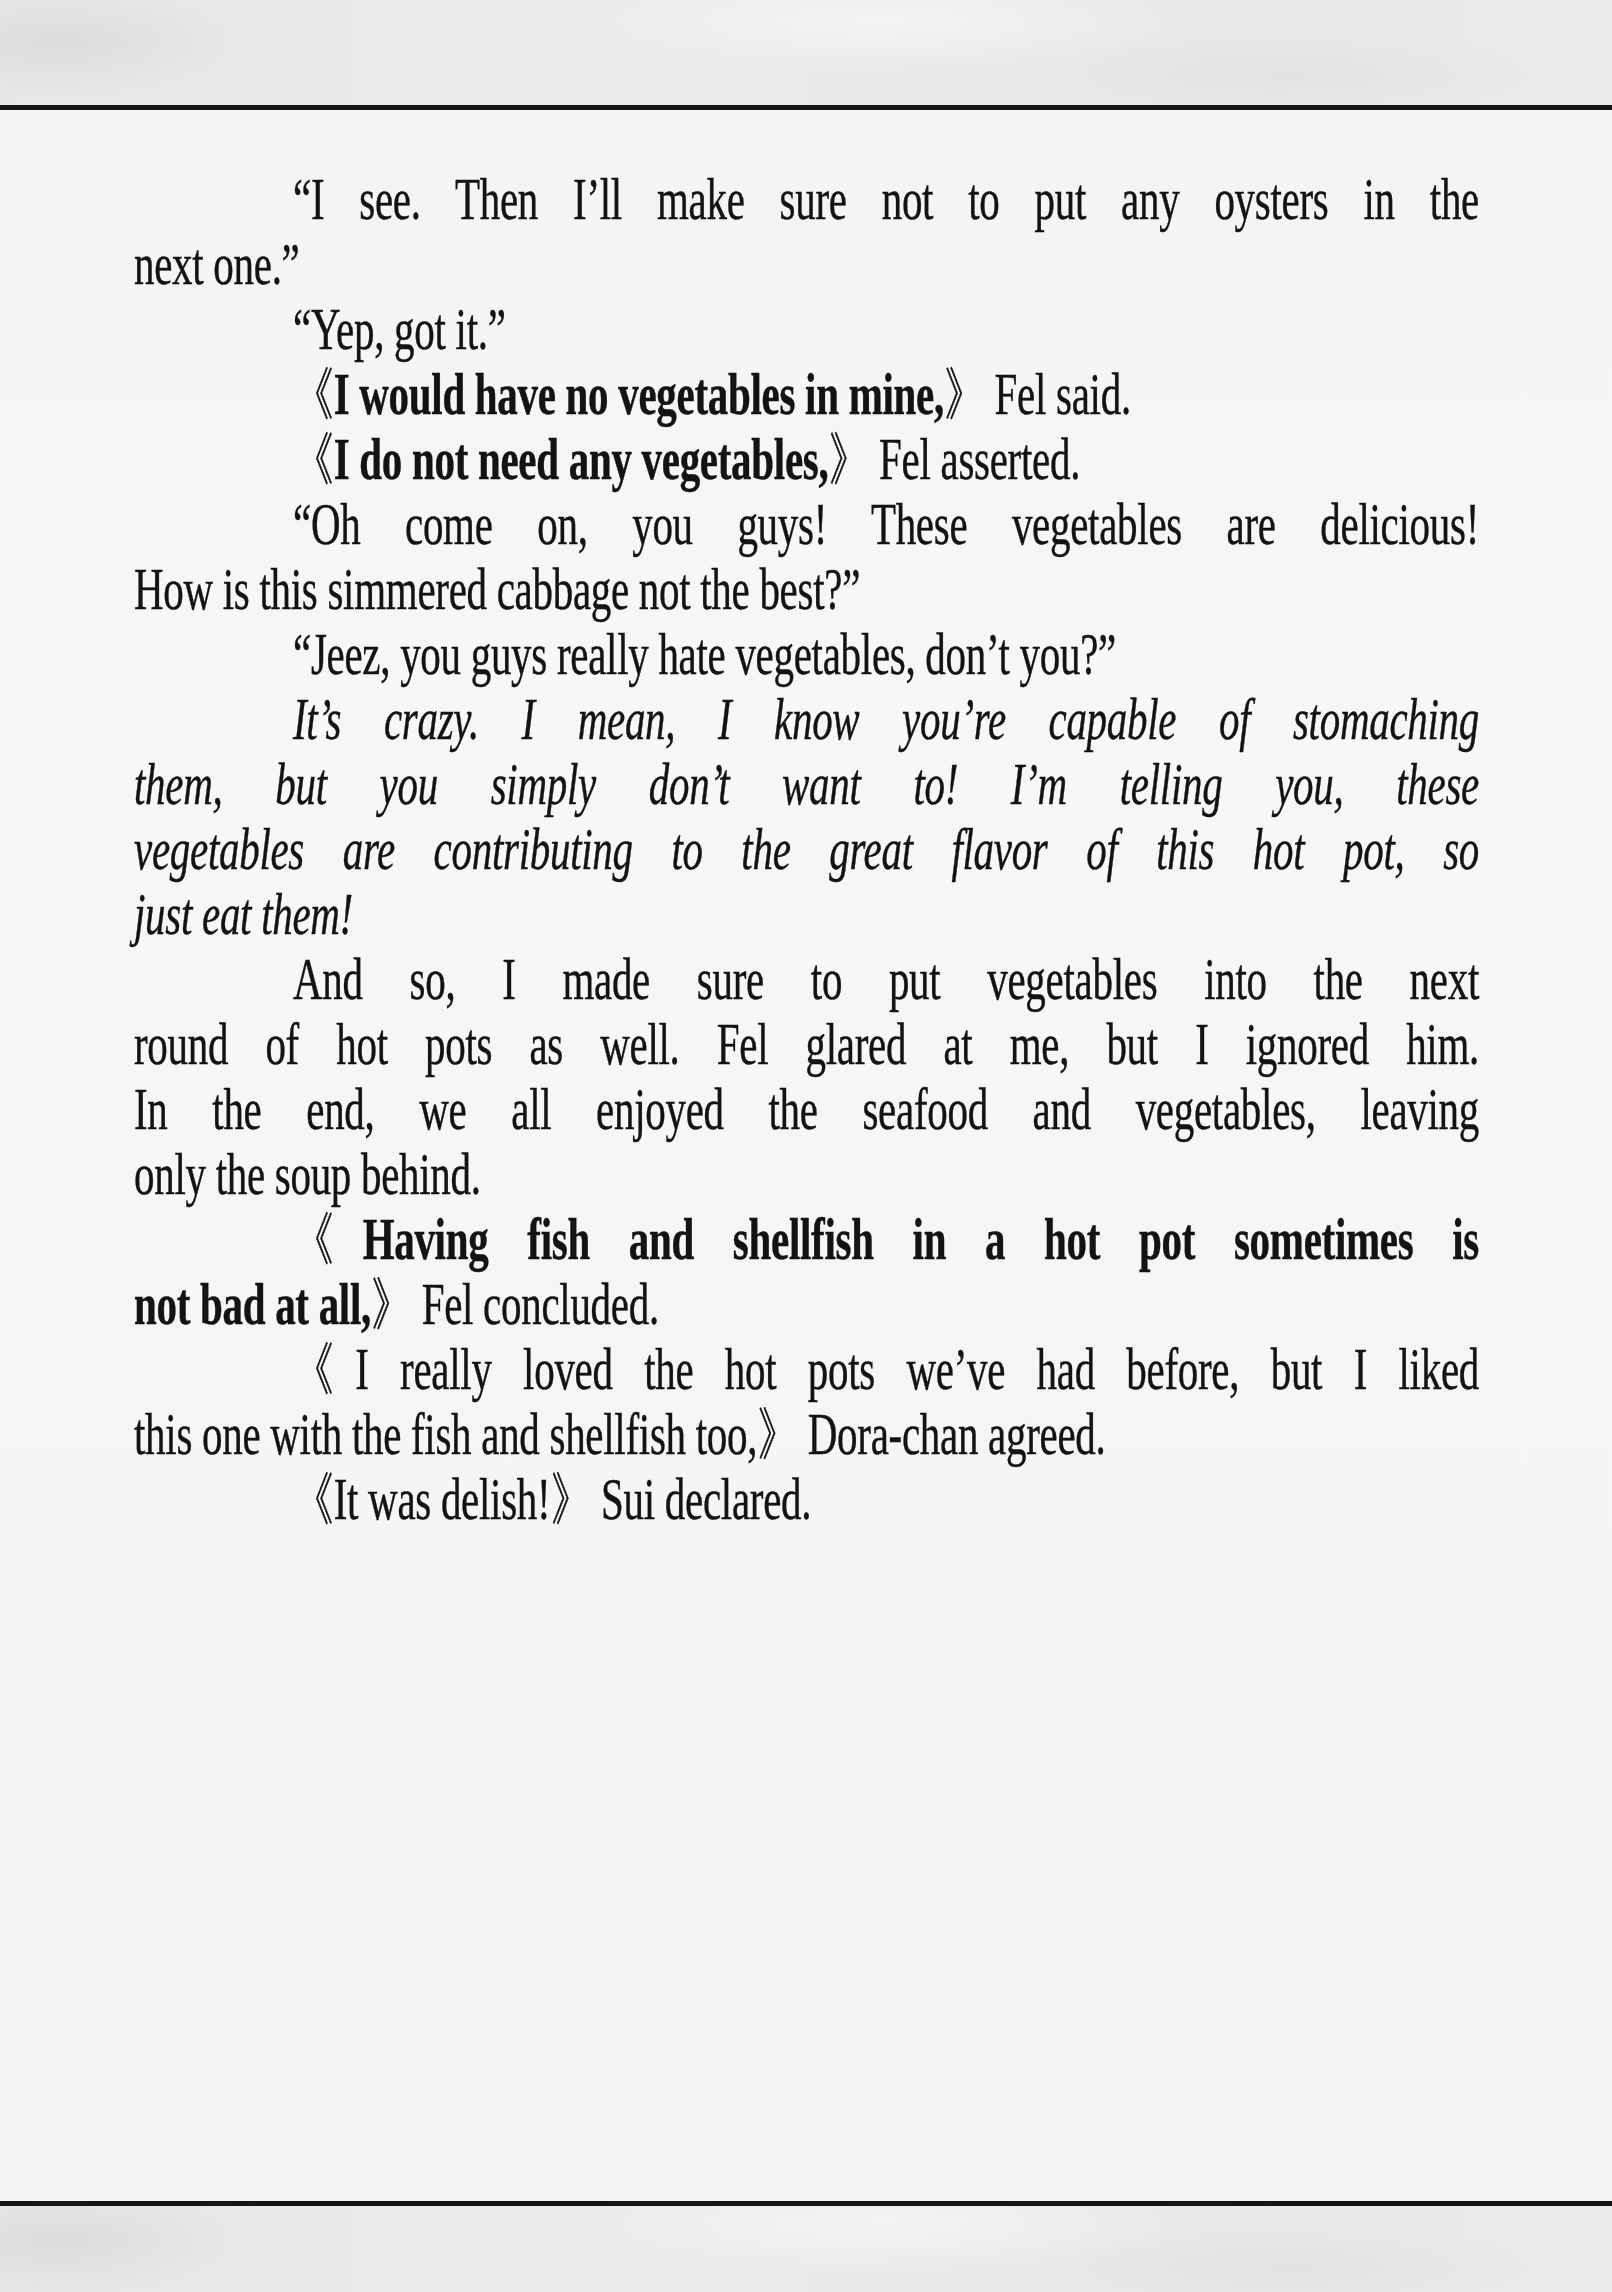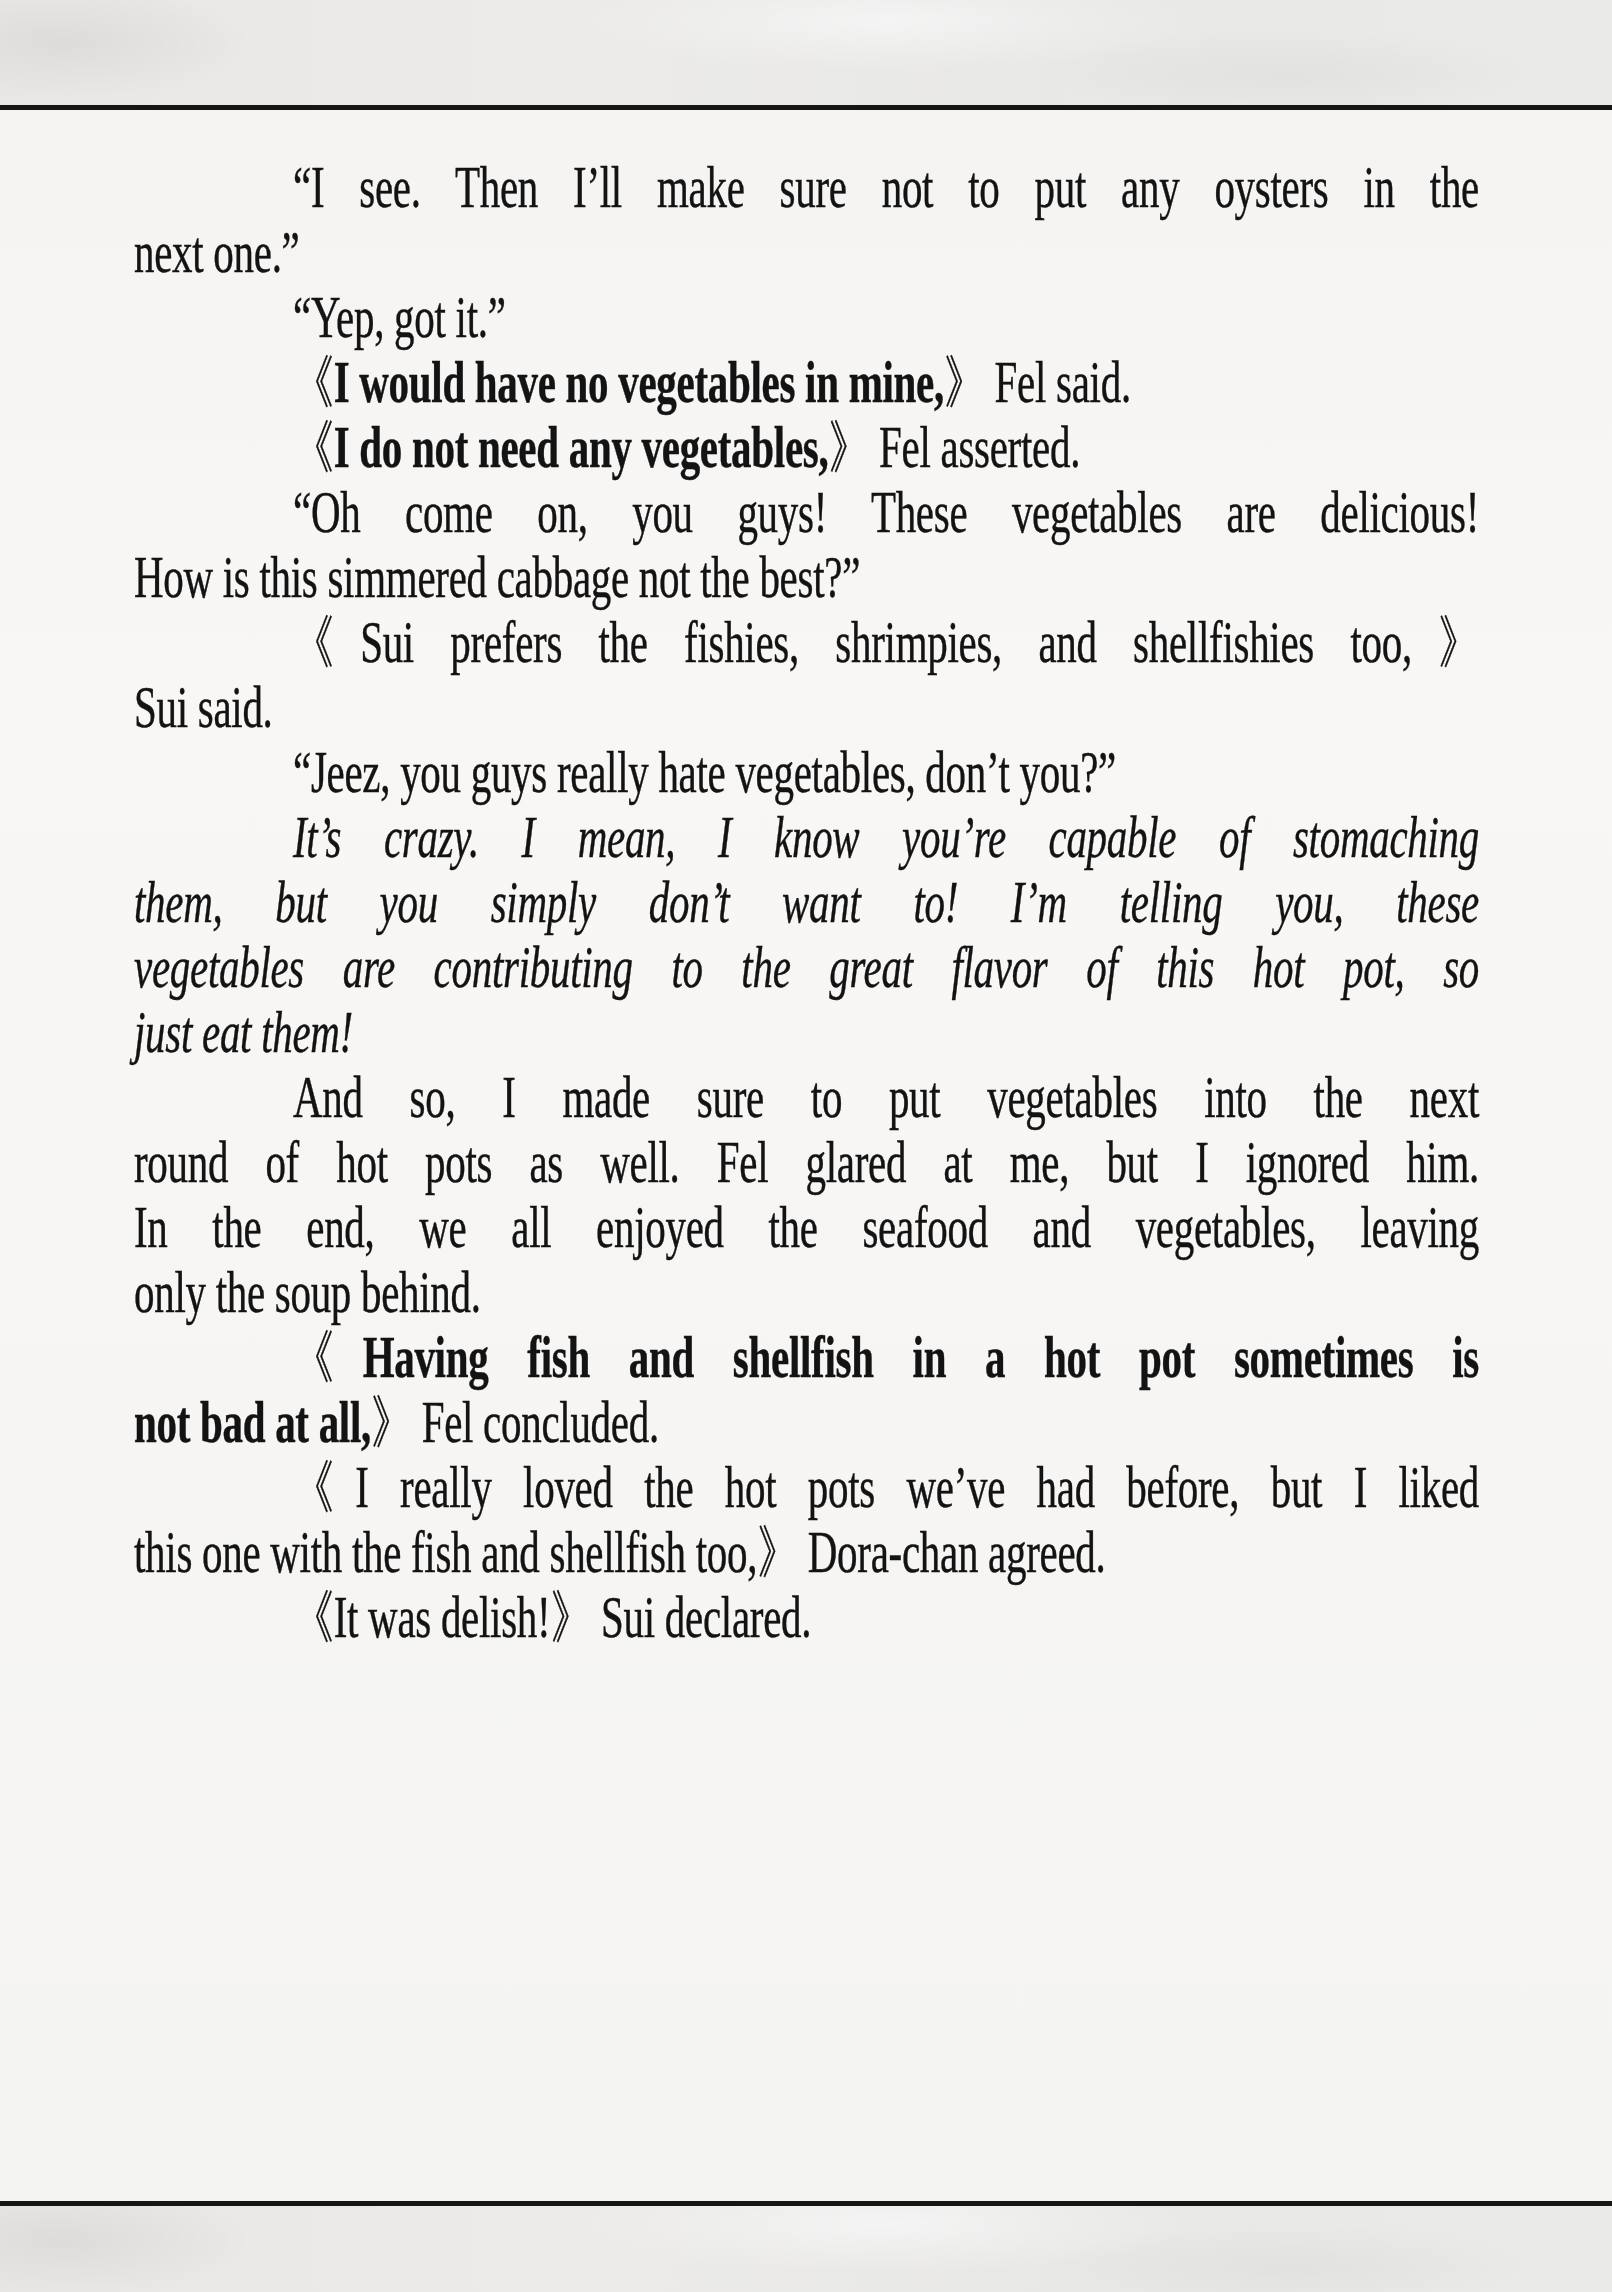--- a/index.html
+++ b/index.html
@@ -26,21 +26,21 @@
       linear-gradient(90deg,#e8e7e6,#ecebea 35%,#e8e8e7 65%,#eaeae9);
   }
   .band-top{top:0;height:105px;}
   .band-bottom{top:2206px;height:87px;}
   .rule{position:absolute;left:0;width:100%;height:4.5px;background:var(--rule);}
   .rule-top{top:105px;}
   .rule-bottom{top:2201px;}
   .content{
     position:absolute;
     left:134px;right:134px;top:110px;
-    padding-top:47px;
+    padding-top:59px;
     font-size:41px;
     letter-spacing:-0.3px;
     -webkit-text-stroke:0.3px currentColor;
   }
   .para{margin:0;padding:0;}
   .line{
     height:65px;
     line-height:65px;
     text-align:justify;
     transform:scaleY(1.42);
@@ -72,24 +72,20 @@
         <div class="line indent last"><span class="s-n">《</span><span class="s-b">I would have no vegetables in mine,</span><span class="s-n">》 Fel said.</span></div>
       </div>
       <div class="para">
         <div class="line indent last"><span class="s-n">《</span><span class="s-b">I do not need any vegetables,</span><span class="s-n">》 Fel asserted.</span></div>
       </div>
       <div class="para">
         <div class="line indent just"><span class="s-n">“Oh come on, you guys! These vegetables are delicious!</span></div>
         <div class="line last"><span class="s-n">How is this simmered cabbage not the best?”</span></div>
       </div>
       <div class="para">
-        <div class="line indent just"><span class="s-n">《Sui prefers the fishies, shrimpies, and shellfishies too,》</span></div>
-        <div class="line last"><span class="s-n">Sui said.</span></div>
-      </div>
-      <div class="para">
         <div class="line indent last"><span class="s-n">“Jeez, you guys really hate vegetables, don’t you?”</span></div>
       </div>
       <div class="para">
         <div class="line indent just"><span class="s-i">It’s crazy. I mean, I know you’re capable of stomaching</span></div>
         <div class="line just"><span class="s-i">them, but you simply don’t want to! I’m telling you, these</span></div>
         <div class="line just"><span class="s-i">vegetables are contributing to the great flavor of this hot pot, so</span></div>
         <div class="line last"><span class="s-i">just eat them!</span></div>
       </div>
       <div class="para">
         <div class="line indent just"><span class="s-n">And so, I made sure to put vegetables into the next</span></div>

